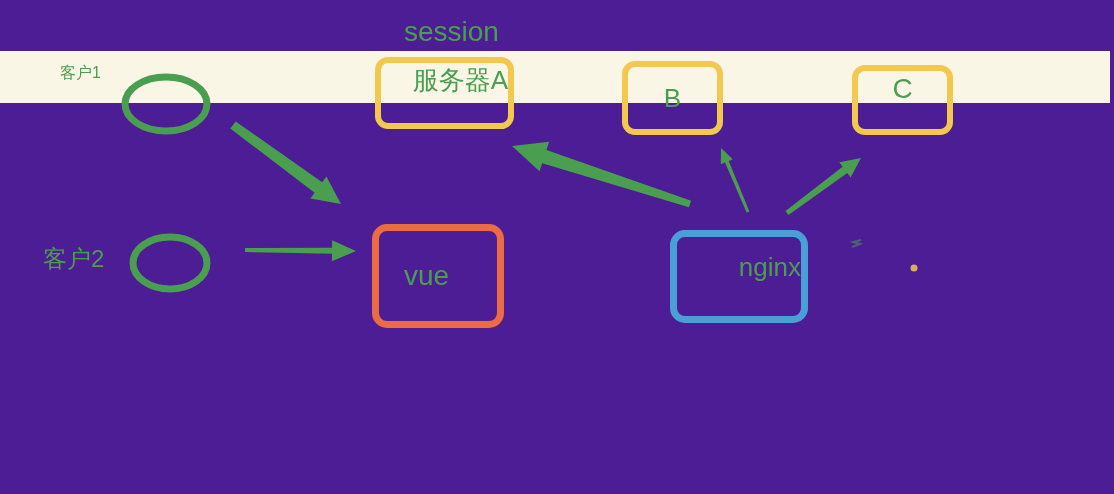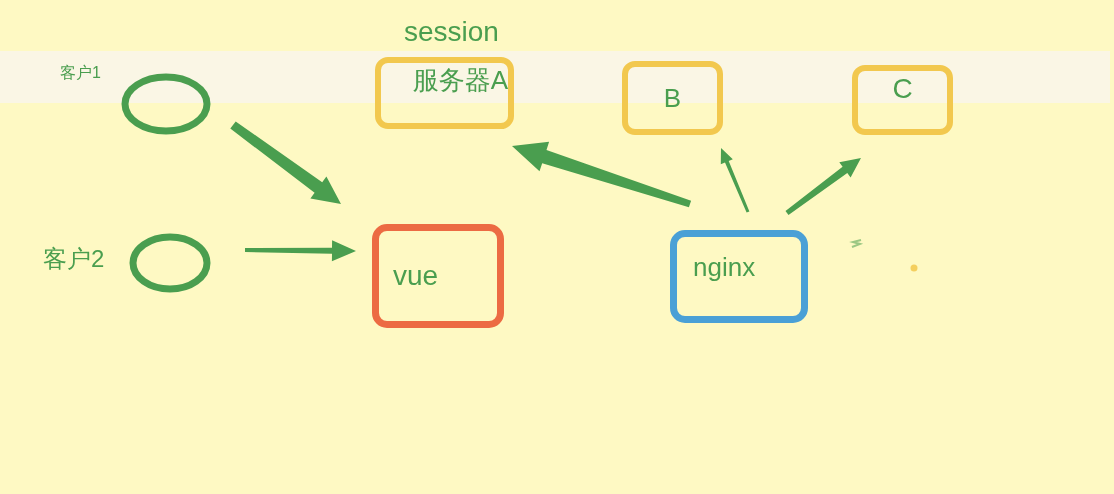--- a/index.html
+++ b/index.html
@@ -5,21 +5,21 @@
   html, body {
     margin: 0;
     padding: 0;
     background: #ffffff;
     font-family: "Liberation Sans", "DejaVu Sans", sans-serif;
   }
   .canvas {
     position: relative;
     width: 1114px;
     height: 494px;
-    background: #fef9c3;
+    background: #4c1d95;
     overflow: hidden;
   }
   .band {
     position: absolute;
     left: 0;
     top: 51px;
     width: 1110px;
     height: 52px;
     background: var(--band, #faf6e5);
   }
@@ -65,26 +65,26 @@
   .node.server-c {
     left: 852px; top: 65px; width: 101px; height: 70px;
     border: 6px solid var(--yellow, #f2c84e); border-radius: 13px;
     justify-content: center; align-items: flex-start;
     padding-top: 3px; font-size: 28px;
   }
   .node.vue {
     left: 372px; top: 224px; width: 132px; height: 104px;
     border: 7px solid var(--orange, #ec6b43); border-radius: 15px;
     justify-content: flex-start; align-items: center;
-    padding-left: 14px; font-size: 28px;
+    padding-left: 25px; font-size: 28px;
   }
   .node.nginx {
     left: 670px; top: 230px; width: 138px; height: 93px;
     border: 7px solid var(--blue, #4aa0d6); border-radius: 15px;
-    justify-content: flex-start; align-items: center;
+    justify-content: flex-end; align-items: center;
     padding-left: 16px; padding-bottom: 18px; font-size: 26px;
   }
 </style>
 </head>
 <body>
 
 <div class="canvas">
 
   <div class="band"></div>
 

